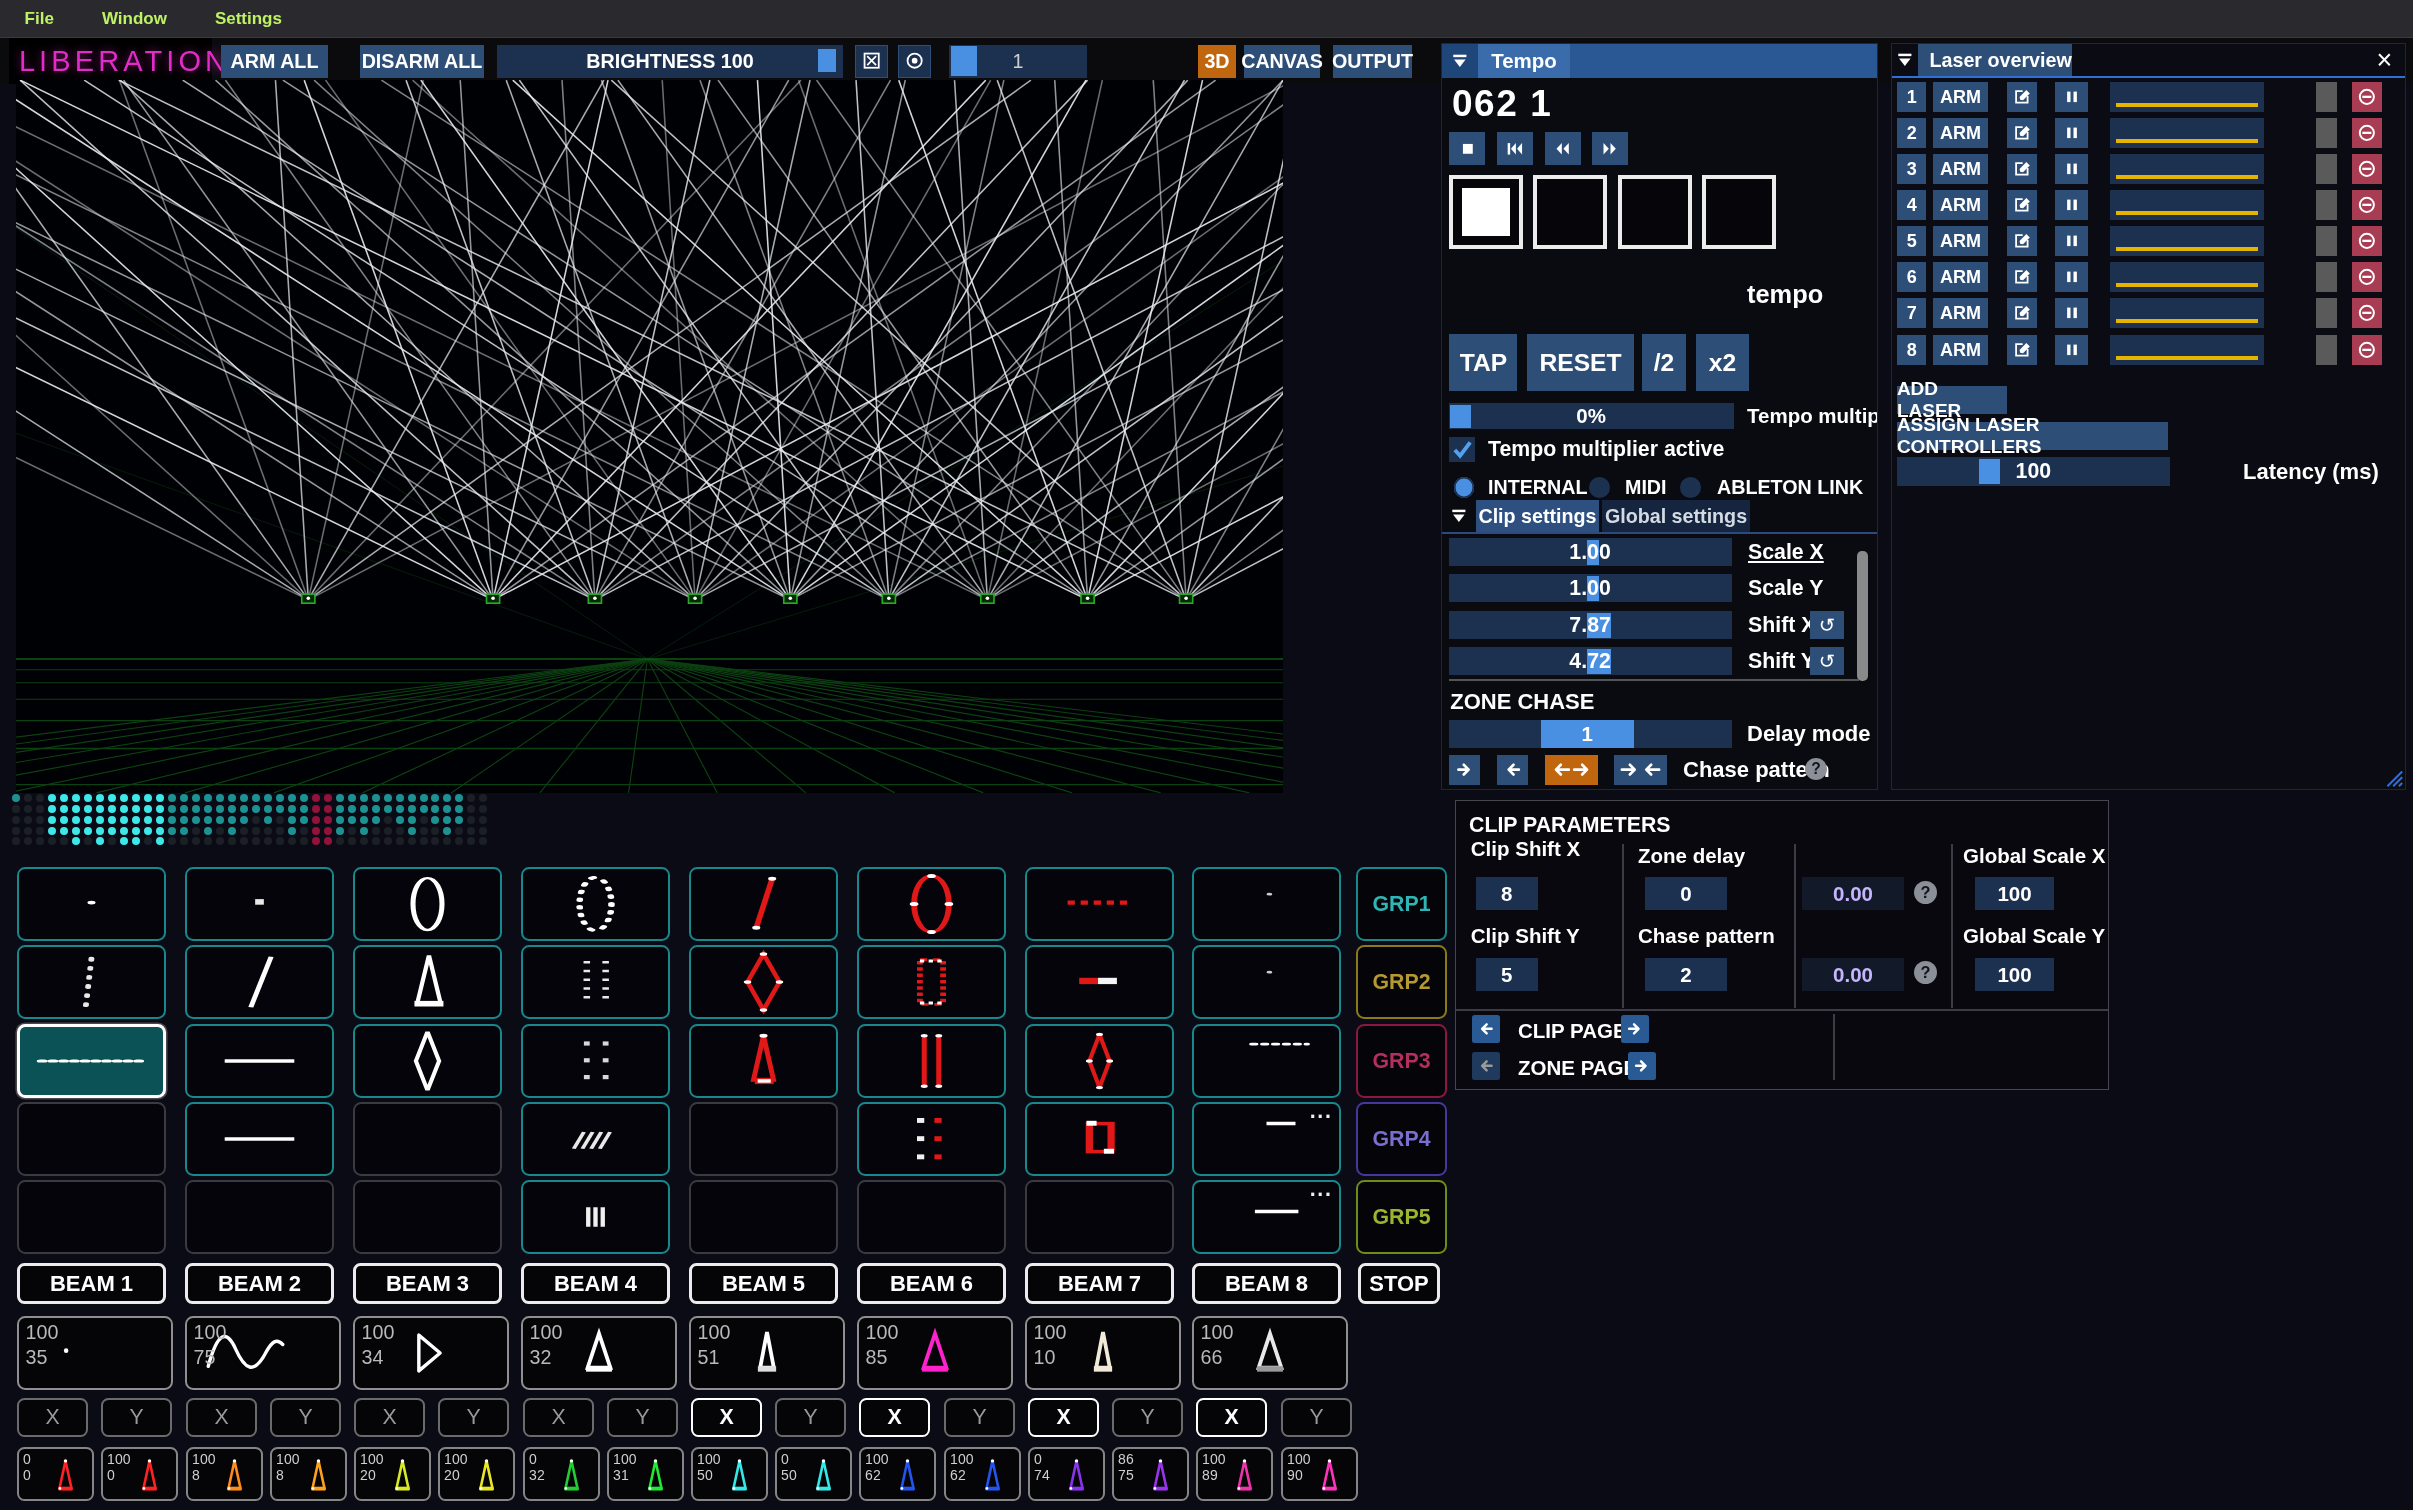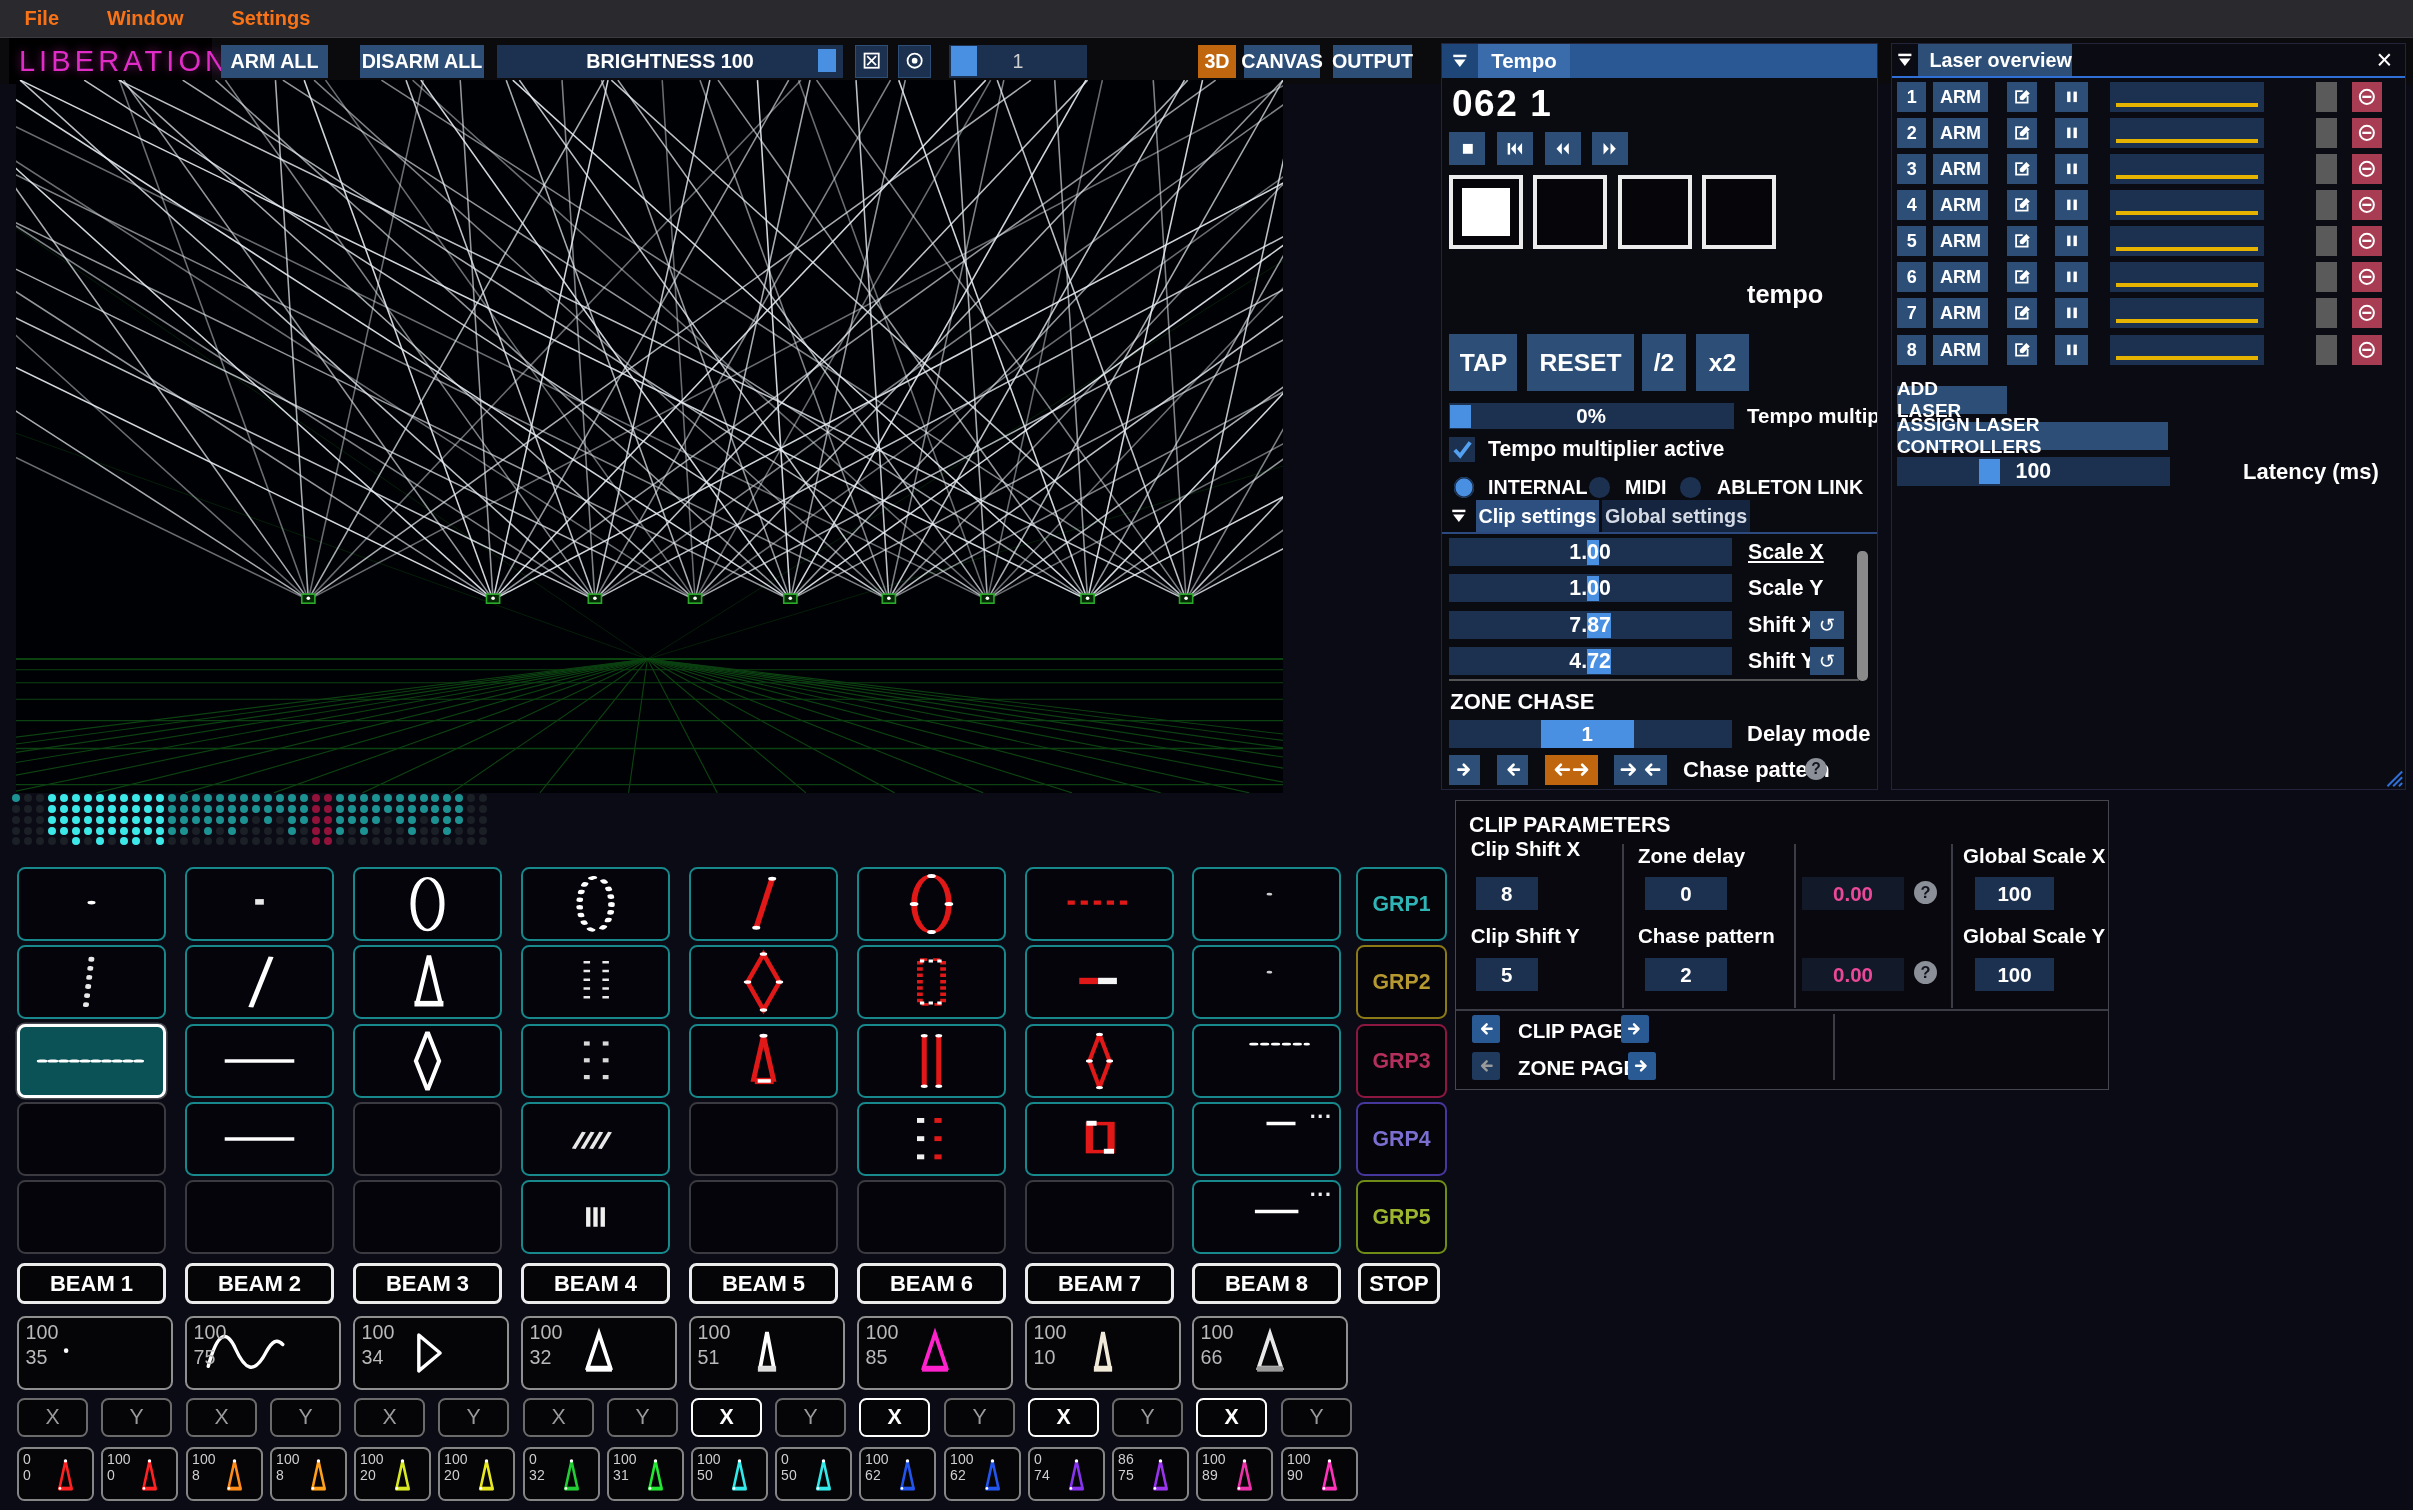--- a/index.html
+++ b/index.html
@@ -1,21 +1,21 @@
 <!DOCTYPE html>
 <html style="font-size:13px"><head>
 <meta charset="utf-8">
 <style>
   * { box-sizing:border-box; margin:0; padding:0; }
   html,body { width:2413px; height:1510px; }
   body { background:#0b0b16; font-family:"Liberation Sans",sans-serif; position:relative; overflow:hidden; color:#fff; }
 
   
   #menubar { left:0; top:0; width:2413px; height:38px; background:#2a2a2e; border-bottom:1.6px solid #3a3a40; display:flex; align-items:center; gap:48px; padding-left:24.6px; position:absolute; }
-  #menubar span { font-size:20px; font-weight:bold; color:#f97316; cursor:default; }
+  #menubar span { font-size:17px; font-weight:bold; color:#bef264; cursor:default; }
 
   
   #topbar { left:0; top:38px; width:2413px; height:46px; background:#0b0b0e; position:absolute; }
   .tbtn { position:absolute; top:6.6px; height:33px; background:#2d4f77; color:#fff; font-weight:bold; font-size:19.7px; display:flex; align-items:center; justify-content:center; }
   #logo { left:9px; top:0; width:203px; height:46px; background:#000; display:flex; align-items:center; padding-left:9.9px; position:absolute; }
   #logo span { font-size:29px; color:#e12cc8; letter-spacing:4.1px; font-weight:400; text-shadow:0 0 9.9px rgba(230,40,200,.55); }
   #tb-armall  { left:221px;  width:107px; }
   #tb-disarm  { left:360px;  width:124px; }
   #tb-bright  { left:497px;  width:346px; background:#1c3050; }
   #tb-bright .h { position:absolute; right:7.4px; top:4.9px; width:18px; height:23px; background:#4a90e2; }
@@ -129,21 +129,21 @@
   #lv-lat .v { position:absolute; inset:0; display:flex; align-items:center; justify-content:center; font-size:21.3px; font-weight:bold; }
   #lv-lat-label { position:absolute; left:351px; top:413px; height:29px; display:flex; align-items:center; font-size:22px; font-weight:bold; }
   #lv-grip { position:absolute; right:1.6px; bottom:1.6px; width:18px; height:18px; }
 
   
   #clip-params { left:1455px; top:800px; width:654px; height:290px; background:#08080e; border:1.6px solid #46464f; position:absolute; }
   #cp-title { position:absolute; left:13px; top:11.5px; font-size:21.3px; font-weight:bold; }
   .cp-vline { position:absolute; top:43px; width:1.6px; height:164px; background:#3c3c46; }
   .cp-label { position:absolute; font-size:20.5px; font-weight:bold; }
   .cp-box { position:absolute; height:33px; background:#1c3050; display:flex; align-items:center; justify-content:center; font-size:20.5px; font-weight:bold; }
-  .cp-box.dim { background:#121a2a; color:#ec4899; }
+  .cp-box.dim { background:#121a2a; color:#c4b5fd; }
   #cp-hr { position:absolute; left:0; top:208px; width:100%; height:1.6px; background:#3c3c46; }
   .cp-arrow { position:absolute; width:28px; height:28px; background:#2a5a94; border-radius:2.5px; display:flex; align-items:center; justify-content:center; }
   .cp-arrow.dim { background:#1f3a5c; }
   .cp-pagelabel { position:absolute; font-size:20.5px; font-weight:bold; }
   #cp-vline2 { position:absolute; left:377px; top:213px; width:1.6px; height:66px; background:#3c3c46; }
 </style>
 </head>
 <body>
 
 <div id="menubar">

